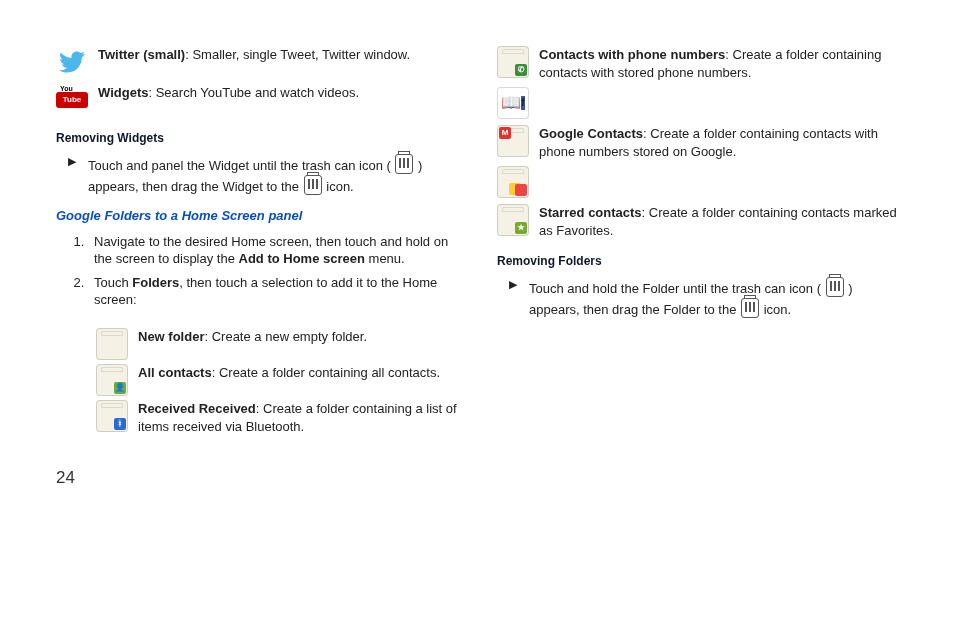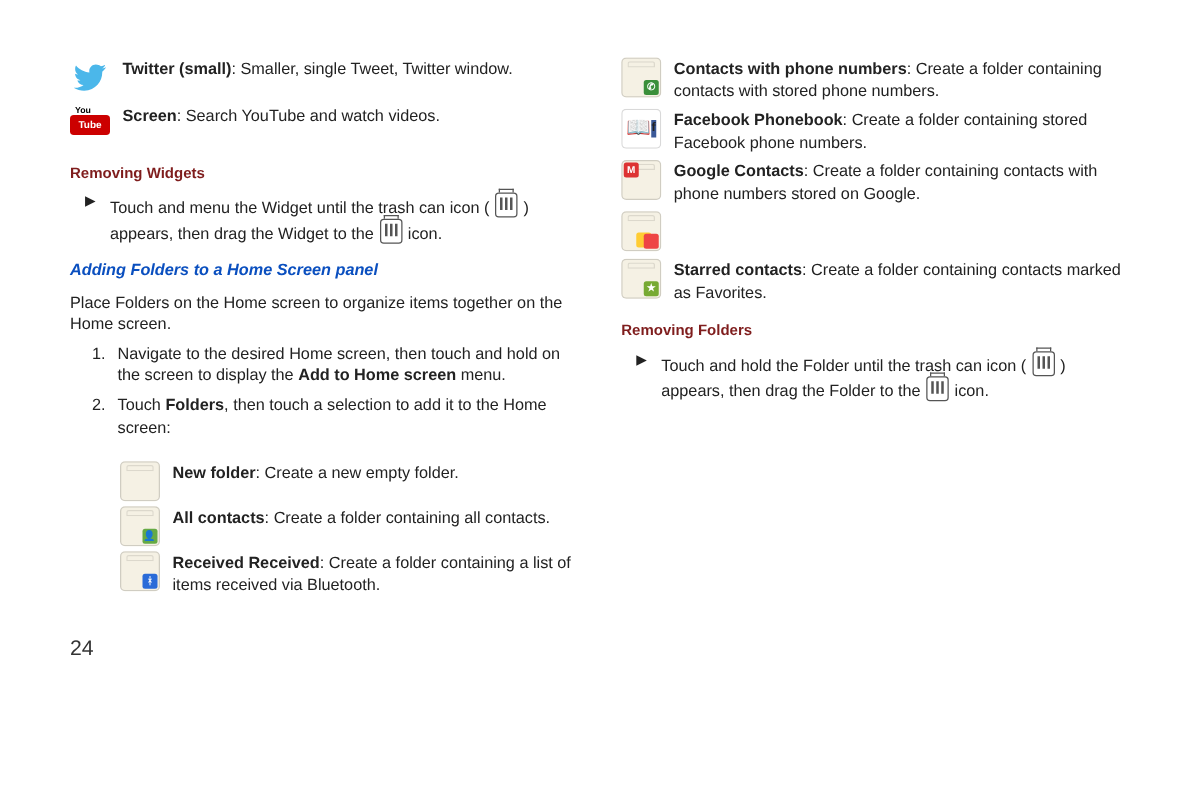--- a/index.html
+++ b/index.html
@@ -1,21 +1,21 @@
 <!DOCTYPE html>
 <html><head>
 <meta charset="utf-8">
 <style>
 body { margin:0; padding:0; font-family:Arial,Helvetica,sans-serif; font-size:13px; color:#222; background:#fff; }
 .page { width:954px; height:636px; box-sizing:border-box; padding:40px 56px 24px 56px; }
 .cols { display:flex; gap:40px; }
 .col  { flex:1; }
 p,li,div { line-height:1.35; }
 
-.h-blue   { color:#7f1d1d; font-weight:700; font-size:12px; margin:14px 0 8px 0; }
+.h-blue   { color:#0f172a; font-weight:700; font-size:12px; margin:14px 0 8px 0; }
 .h-italic { color:#0a4fbf; font-weight:700; font-style:italic; font-size:13px; margin:12px 0 8px 0; }
 
 .entry { display:flex; align-items:flex-start; margin:6px 0; }
 .icon  { width:32px; height:32px; flex:0 0 32px; margin-right:10px; border-radius:4px;
          display:flex; align-items:center; justify-content:center; font-size:10px; font-weight:700;
          background:#eee; box-shadow:inset 0 0 0 1px rgba(0,0,0,.15); position:relative; }
 
 .ic-twitter{ background:#fff; box-shadow:none; }
 .ic-twitter svg{ width:28px; height:28px; }
 .ic-youtube{ background:#fff; box-shadow:none; }
@@ -56,37 +56,36 @@
             </svg>
     </div>
     <div class="fbody"><b>Twitter (small)</b><span>: Smaller, single Tweet, Twitter window.</span></div>
    </div>
 
    <div class="entry">
     <div class="icon ic-youtube">
      <span class="you">You</span>
             <div class="yt">Tube</div>
     </div>
-    <div class="fbody"><b>Screen</b><span>: Search YouTube and watch videos.</span></div>
+    <div class="fbody"><b>Widgets</b><span>: Search YouTube and watch videos.</span></div>
    </div>
 
    <div class="h-blue">Removing Widgets</div>
    <div class="bullet-row">
     <div class="bullet">▶</div>
     <div>
-     <span>Touch and menu the Widget until the trash can icon (</span>
+     <span>Touch and panel the Widget until the trash can icon (</span>
      <span class="trash"></span>
      <span>) appears, then drag the Widget to the </span>
      <span class="trash"></span>
      <span> icon.</span>
     </div>
    </div>
 
-   <div class="h-italic">Adding Folders to a Home Screen panel</div>
-   <div class="indent" style="margin-left:0">Place Folders on the Home screen to organize items together on the Home screen.</div>
+   <div class="h-italic">Google Folders to a Home Screen panel</div>
 
    <ol>
     <li>
       <span>Navigate to the desired Home screen, then touch and hold on the screen to display the </span><b>Add to Home screen</b><span> menu.</span>
     </li>
     <li>
       <span>Touch </span><b>Folders</b><span>, then touch a selection to add it to the Home screen:</span>
     </li>
    </ol>
 
@@ -115,21 +114,20 @@
     <div class="icon folder">
             <span class="badge" style="background:#3a8f3a">✆</span>
           </div>
     <div class="fbody"><b>Contacts with phone numbers</b><span>: Create a folder containing contacts with stored phone numbers.</span></div>
    </div>
    <div class="entry">
     <div class="icon" style="background:#fff">
             <span style="font-size:16px">📖</span>
             <span class="badge" style="background:#3b5998">f</span>
           </div>
-    <div class="fbody"><b>Facebook Phonebook</b><span>: Create a folder containing stored Facebook phone numbers.</span></div>
    </div>
    <div class="entry">
     <div class="icon folder">
             <span class="badge" style="background:#d33;top:2px;bottom:auto;left:2px;right:auto">M</span>
           </div>
     <div class="fbody"><b>Google Contacts</b><span>: Create a folder containing contacts with phone numbers stored on Google.</span></div>
    </div>
    <div class="entry">
     <div class="icon folder">
       <span class="badge" style="background:#fc3;bottom:3px;right:8px"></span>

